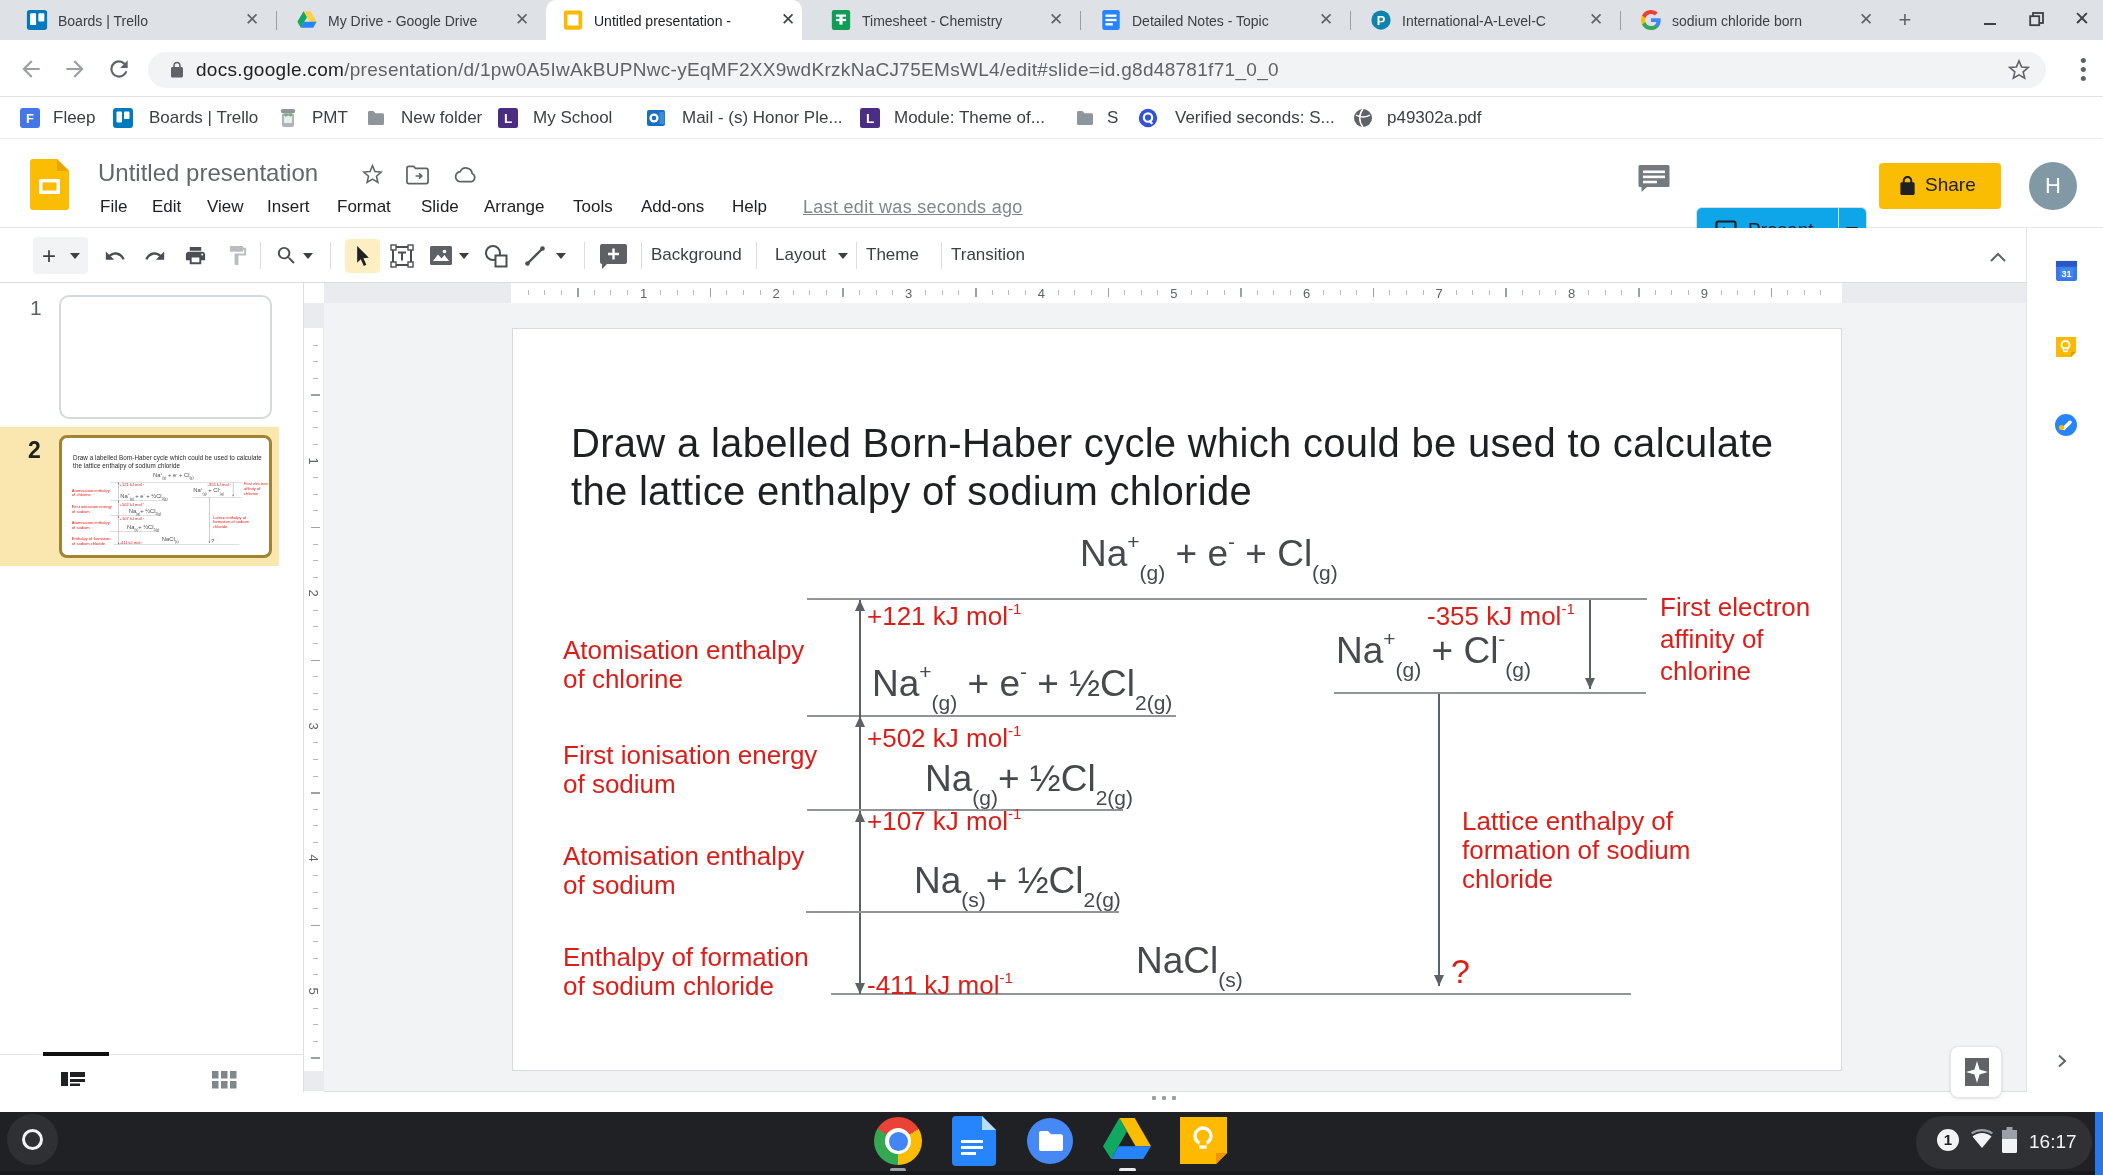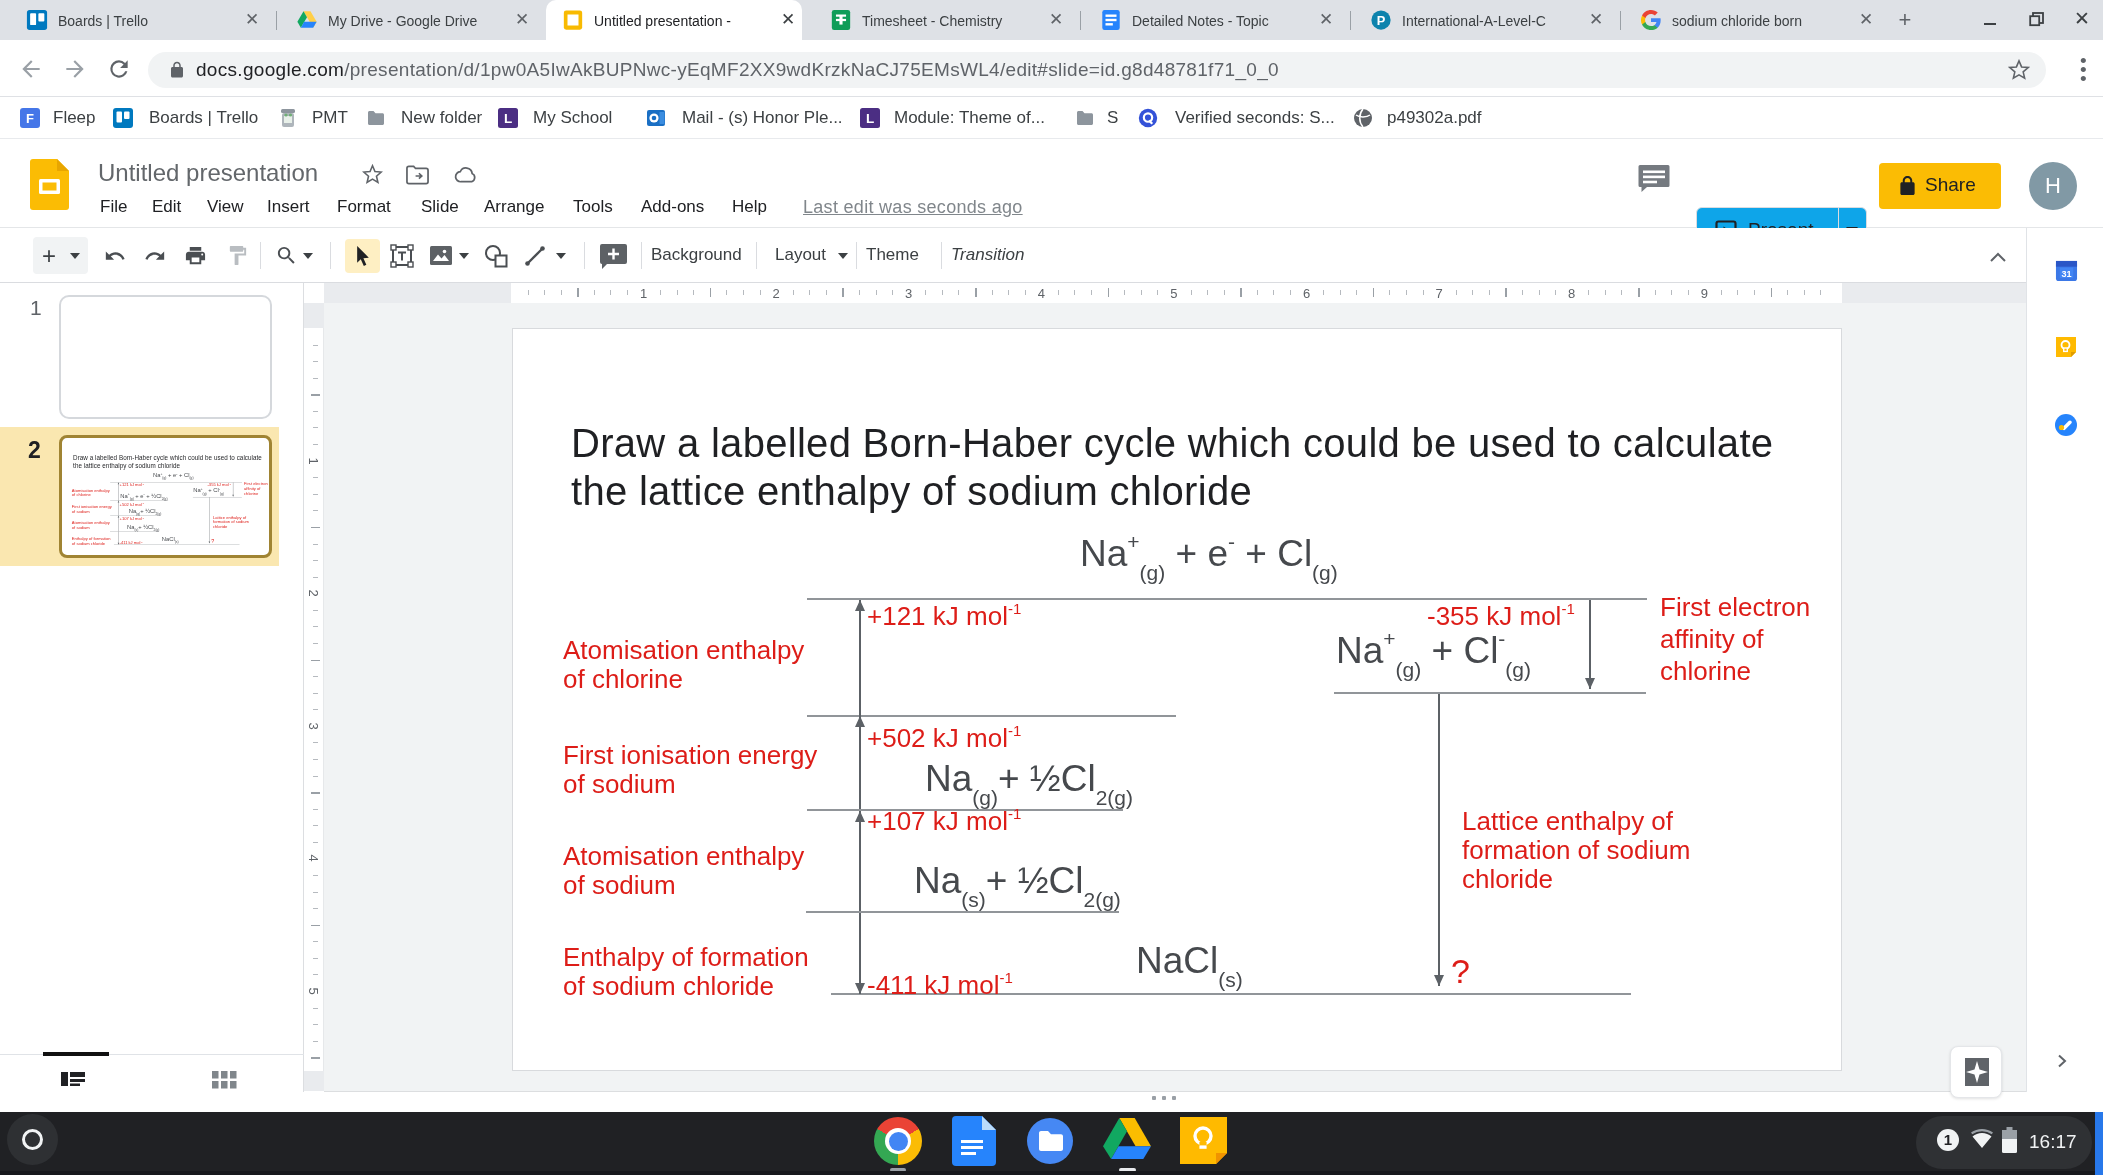--- a/index.html
+++ b/index.html
@@ -321,21 +321,21 @@
       <path d="M14.5 5.5v11M9 11h11" stroke="#fff" stroke-width="2.4"></path>
     </svg>
   <div class="tsep" style="left:641px;"></div>
   <div class="tlbl" style="left:651px;">Background</div>
   <div class="tsep" style="left:756px;"></div>
   <div class="tlbl" style="left:775px;">Layout</div>
   <div style="position:absolute;left:838px;top:25px;width:0;height:0;border-left:5px solid transparent;border-right:5px solid transparent;border-top:6px solid #3c4043;"></div>
   <div class="tsep" style="left:856px;"></div>
   <div class="tlbl" style="left:866px;">Theme</div>
   <div class="tsep" style="left:941px;"></div>
-  <div class="tlbl" style="left:951px;font-style:italic;">Transition</div>
+  <div class="tlbl" style="left:951px;">Transition</div>
   <div style="position:absolute;left:1990px;top:20px;width:16px;height:10px;"><svg width="16" height="10" viewBox="0 0 16 10">
         <path d="M1 9 8 2 15 9" fill="none" stroke="#5f6368" stroke-width="2"></path>
       </svg></div>
 </div>
 <div class="abs" id="leftpanel">
 <div style="position:absolute;left:30px;top:13px;font-size:21px;color:#5f6368;">1</div>
 <div style="position:absolute;left:59px;top:12px;width:213px;height:124px;background:#fff;border:2px solid #d5d8dc;border-radius:10px;"></div>
 <div style="position:absolute;left:0;top:144px;width:279px;height:139px;background:#fae7b0;"></div>
 <div style="position:absolute;left:28px;top:154px;font-size:23px;color:#202124;font-weight:bold;">2</div>
 <div style="position:absolute;left:59px;top:152px;width:213px;height:123px;background:#fff;border:3px solid #a08433;border-radius:8px;overflow:hidden;">
@@ -556,20 +556,21 @@
 <div class="redv" style="left:354px;top:642px;">-411 kJ mol<sup>-1</sup></div>
 <div class="redv" style="left:914px;top:273px;">-355 kJ mol<sup>-1</sup></div>
 <div class="redv" style="left:938px;top:625px;font-size:34px;">?</div>
 <div class="red" style="left:50px;top:307px;line-height:29px;">Atomisation enthalpy<br>of chlorine</div>
 <div class="red" style="left:50px;top:412px;line-height:29px;">First ionisation energy<br>of sodium</div>
 <div class="red" style="left:50px;top:513px;line-height:29px;">Atomisation enthalpy<br>of sodium</div>
 <div class="red" style="left:50px;top:614px;line-height:29px;">Enthalpy of formation<br>of sodium chloride</div>
 <div class="red" style="left:949px;top:478px;line-height:29px;">Lattice enthalpy of<br>formation of sodium<br>chloride</div>
 <div class="red" style="left:1147px;top:262px;line-height:32px;">First electron<br>affinity of<br>chlorine</div>
 <div class="formula" style="left:567px;top:206px;">Na<span class="sp">+</span><span class="sb">(g)</span> + e<span class="sp">-</span> + Cl<span class="sb">(g)</span></div>
+<div class="formula" style="left:359px;top:336px;">Na<span class="sp">+</span><span class="sb">(g)</span> + e<span class="sp">-</span> + ½Cl<span class="sb">2(g)</span></div>
 <div class="formula" style="left:412px;top:431px;">Na<span class="sb">(g)</span>+ ½Cl<span class="sb">2(g)</span></div>
 <div class="formula" style="left:401px;top:533px;">Na<span class="sb">(s)</span>+ ½Cl<span class="sb">2(g)</span></div>
 <div class="formula" style="left:823px;top:303px;">Na<span class="sp">+</span><span class="sb">(g)</span> + Cl<span class="sp">-</span><span class="sb">(g)</span></div>
 <div class="formula" style="left:623px;top:613px;">NaCl<span class="sb">(s)</span></div>
 </div>
   </div>
 <div class="abs" id="sidebar">
 <svg style="position:absolute;left:28px;top:31px;" width="23" height="23" viewBox="0 0 24 24">
       <rect x="1" y="2" width="22" height="21" rx="3" fill="#3b78e7"></rect>
       <rect x="1" y="2" width="22" height="6" fill="#2a56c6"></rect>

